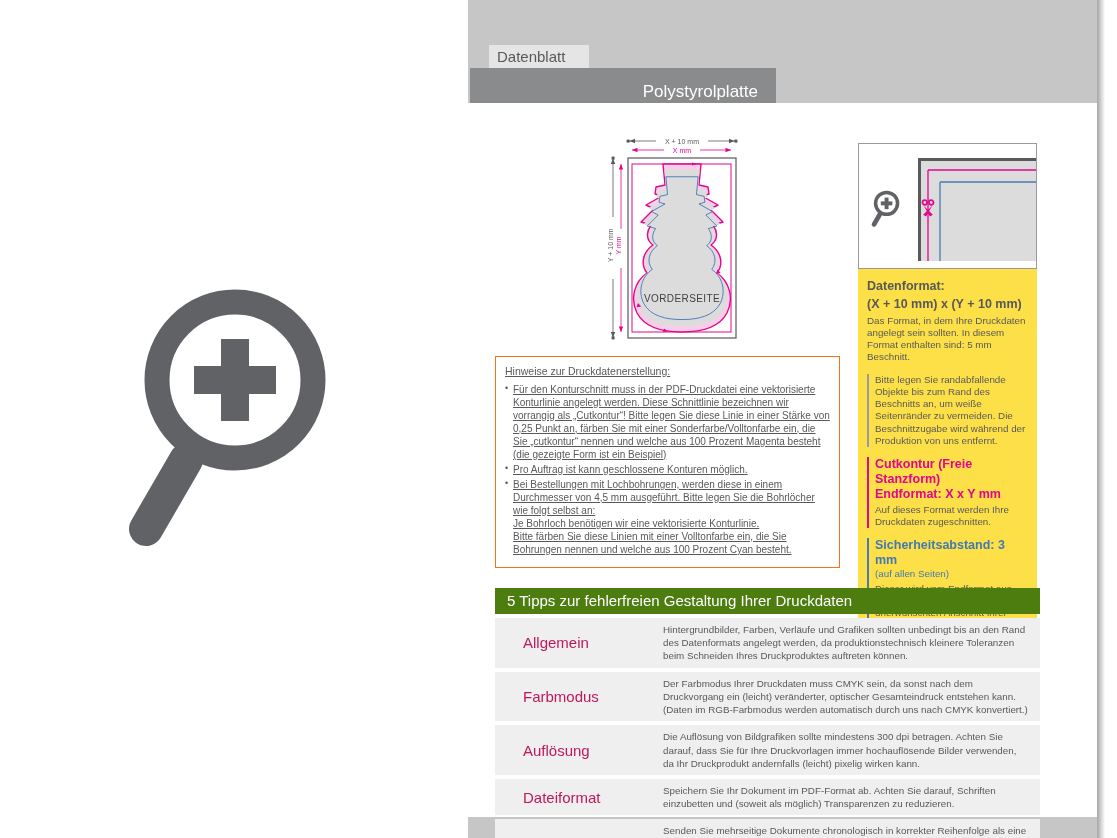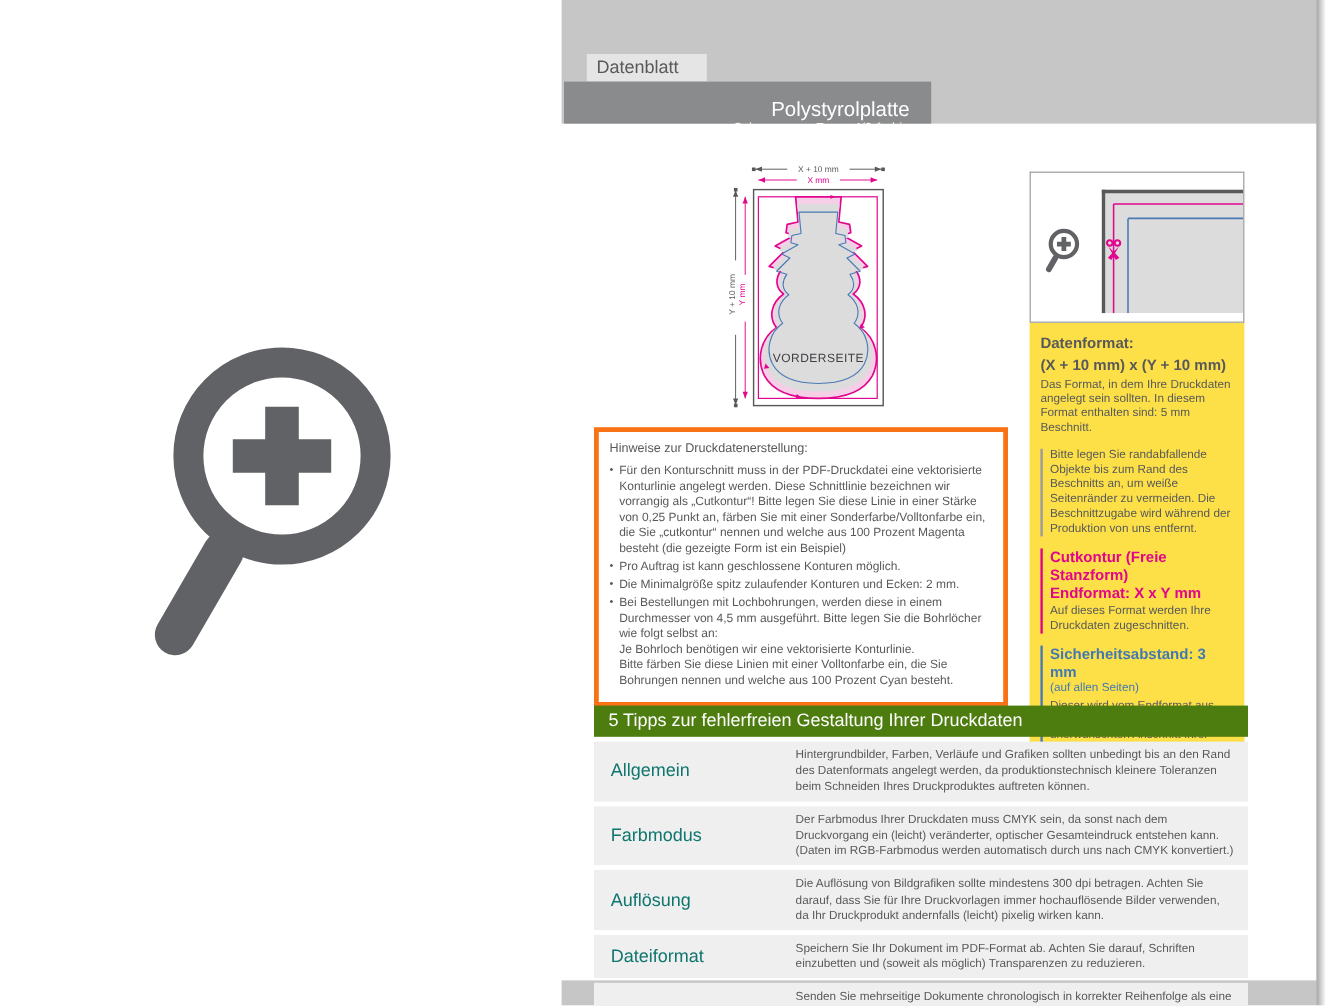--- a/index.html
+++ b/index.html
@@ -20,22 +20,22 @@
          font-size:15px; line-height:23px; padding-left:8px; color:#58595b; }
   .titlebar { left:470px; top:68px; width:306px; height:35px; background:#8a8b8d;
               color:#fff; text-align:right; padding:14px 18px 0 0; }
   .titlebar .t1 { font-size:17px; line-height:19px; font-weight:400; }
   .titlebar .t2 { font-size:11px; line-height:13px; }
 
   
   .diagram { left:598px; top:133px; }
 
   
-  .hinweise { left:495px; top:356px; width:345px; border:4px solid #f97316;
-              background:#fff; padding:8px 8px 9px 9px; font-size:10px; line-height:1.3; }
+  .hinweise { left:495px; top:356px; width:345px; border:1px solid #f97316;
+              background:#fff; padding:8px 8px 9px 9px; font-size:10px; line-height:1.3;text-decoration:underline; }
   .hinweise h3 { font-size:10.5px; font-weight:400; margin-bottom:4px; }
   .hinweise ul { list-style:none; }
   .hinweise li { position:relative; padding-left:8px; margin-bottom:2px; white-space:pre-line; }
   .hinweise li::before { content:"•"; position:absolute; left:0; top:0; font-size:9px; }
 
   
   .panel { left:858px; top:143px; width:179px; }
   .panel-preview { position:relative; width:179px; height:126px; background:#fff;
                    border:1px solid #9b9b9d; overflow:hidden; }
   .mini-zoom { position:absolute; left:11px; top:46px; }
@@ -50,21 +50,21 @@
   .sect.magenta { border-left-color:#e2058e; }
   .sect.magenta h4 { color:#e2058e; }
   .sect.blue    { border-left-color:#4a7ab5; }
   .sect.blue h4 { color:#4379b2; }
   .sect.blue .sub { color:#4379b2; font-size:9.8px; }
 
   
   .tips { left:495px; top:588px; width:545px; }
   .tips-header { background:#4d7c0f; color:#fff; font-size:15px; padding:4px 12px 5px 12px; }
   .tips-row { display:flex; background:#efefef; margin-top:4px; }
-  .tips-label { width:168px; padding-left:14px; font-size:15px; color:#0f766e;
+  .tips-label { width:168px; padding-left:28px; font-size:15px; color:#be185d;
                 display:flex; align-items:center; flex-shrink:0; }
   .tips-text { flex:1; font-size:9.8px; line-height:1.35; color:#58595b;
                padding:5px 10px 5px 0; display:flex; align-items:center; }
 </style>
 </head>
 <body>
 
 <svg class="abs big-zoom" width="240" height="270" viewBox="0 0 240 270">
   <circle cx="117" cy="95" r="78" fill="none" stroke="#616265" stroke-width="25"></circle>
   <line x1="117" y1="54" x2="117" y2="136" stroke="#616265" stroke-width="28"></line>
@@ -148,21 +148,20 @@
     </g>
   </g>
   <text x="84" y="169" font-size="10" letter-spacing="0.4" fill="#3f4042" text-anchor="middle">VORDERSEITE</text>
 </svg>
 
 <div class="abs hinweise">
   <h3>Hinweise zur Druckdatenerstellung:</h3>
   <ul>
     <li>Für den Konturschnitt muss in der PDF-Druckdatei eine vektorisierte Konturlinie angelegt werden. Diese Schnittlinie bezeichnen wir vorrangig als „Cutkontur“! Bitte legen Sie diese Linie in einer Stärke von 0,25 Punkt an, färben Sie mit einer Sonderfarbe/Volltonfarbe ein, die Sie „cutkontur“ nennen und welche aus 100 Prozent Magenta besteht (die gezeigte Form ist ein Beispiel)</li>
     <li>Pro Auftrag ist kann geschlossene Konturen möglich.</li>
-    <li>Die Minimalgröße spitz zulaufender Konturen und Ecken: 2 mm.</li>
     <li>Bei Bestellungen mit Lochbohrungen, werden diese in einem Durchmesser von 4,5 mm ausgeführt. Bitte legen Sie die Bohrlöcher wie folgt selbst an:
 Je Bohrloch benötigen wir eine vektorisierte Konturlinie.
 Bitte färben Sie diese Linien mit einer Volltonfarbe ein, die Sie Bohrungen nennen und welche aus 100 Prozent Cyan besteht.</li>
   </ul>
 </div>
 
 <div class="abs panel">
   <div class="panel-preview">
     <svg class="mini-zoom" width="34" height="38" viewBox="0 0 240 270">
       <circle cx="117" cy="95" r="78" fill="none" stroke="#616265" stroke-width="25"></circle>

